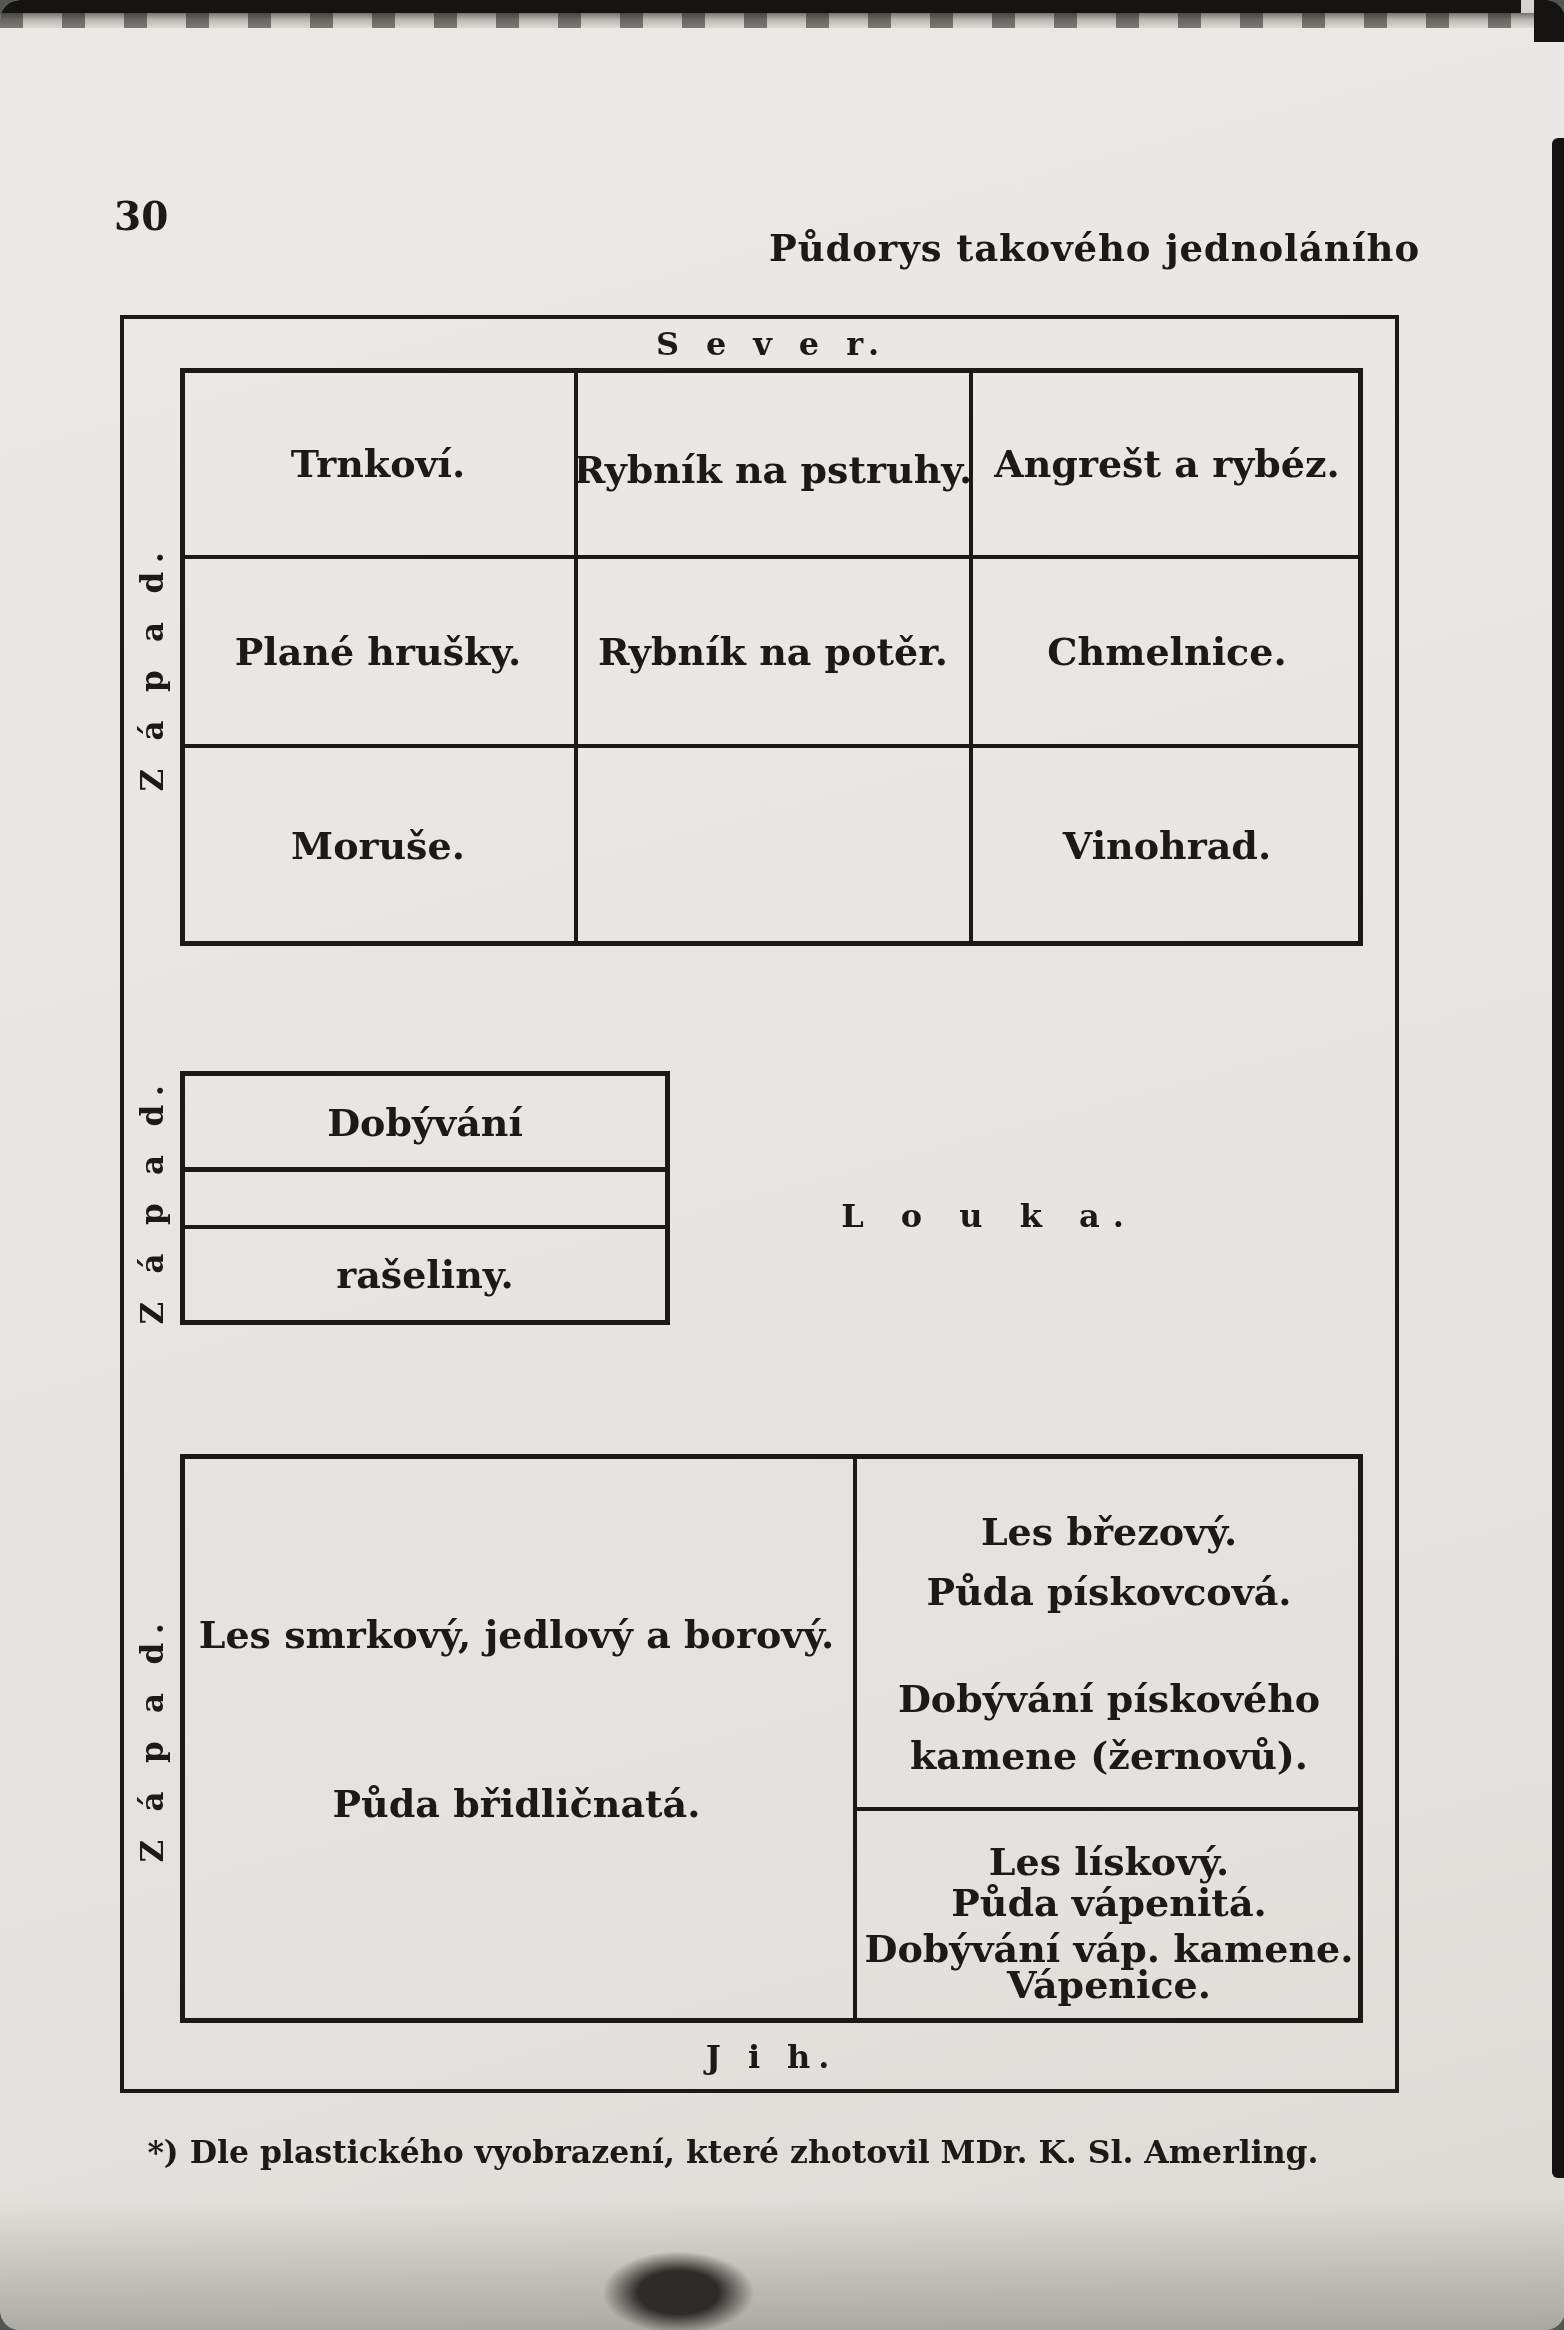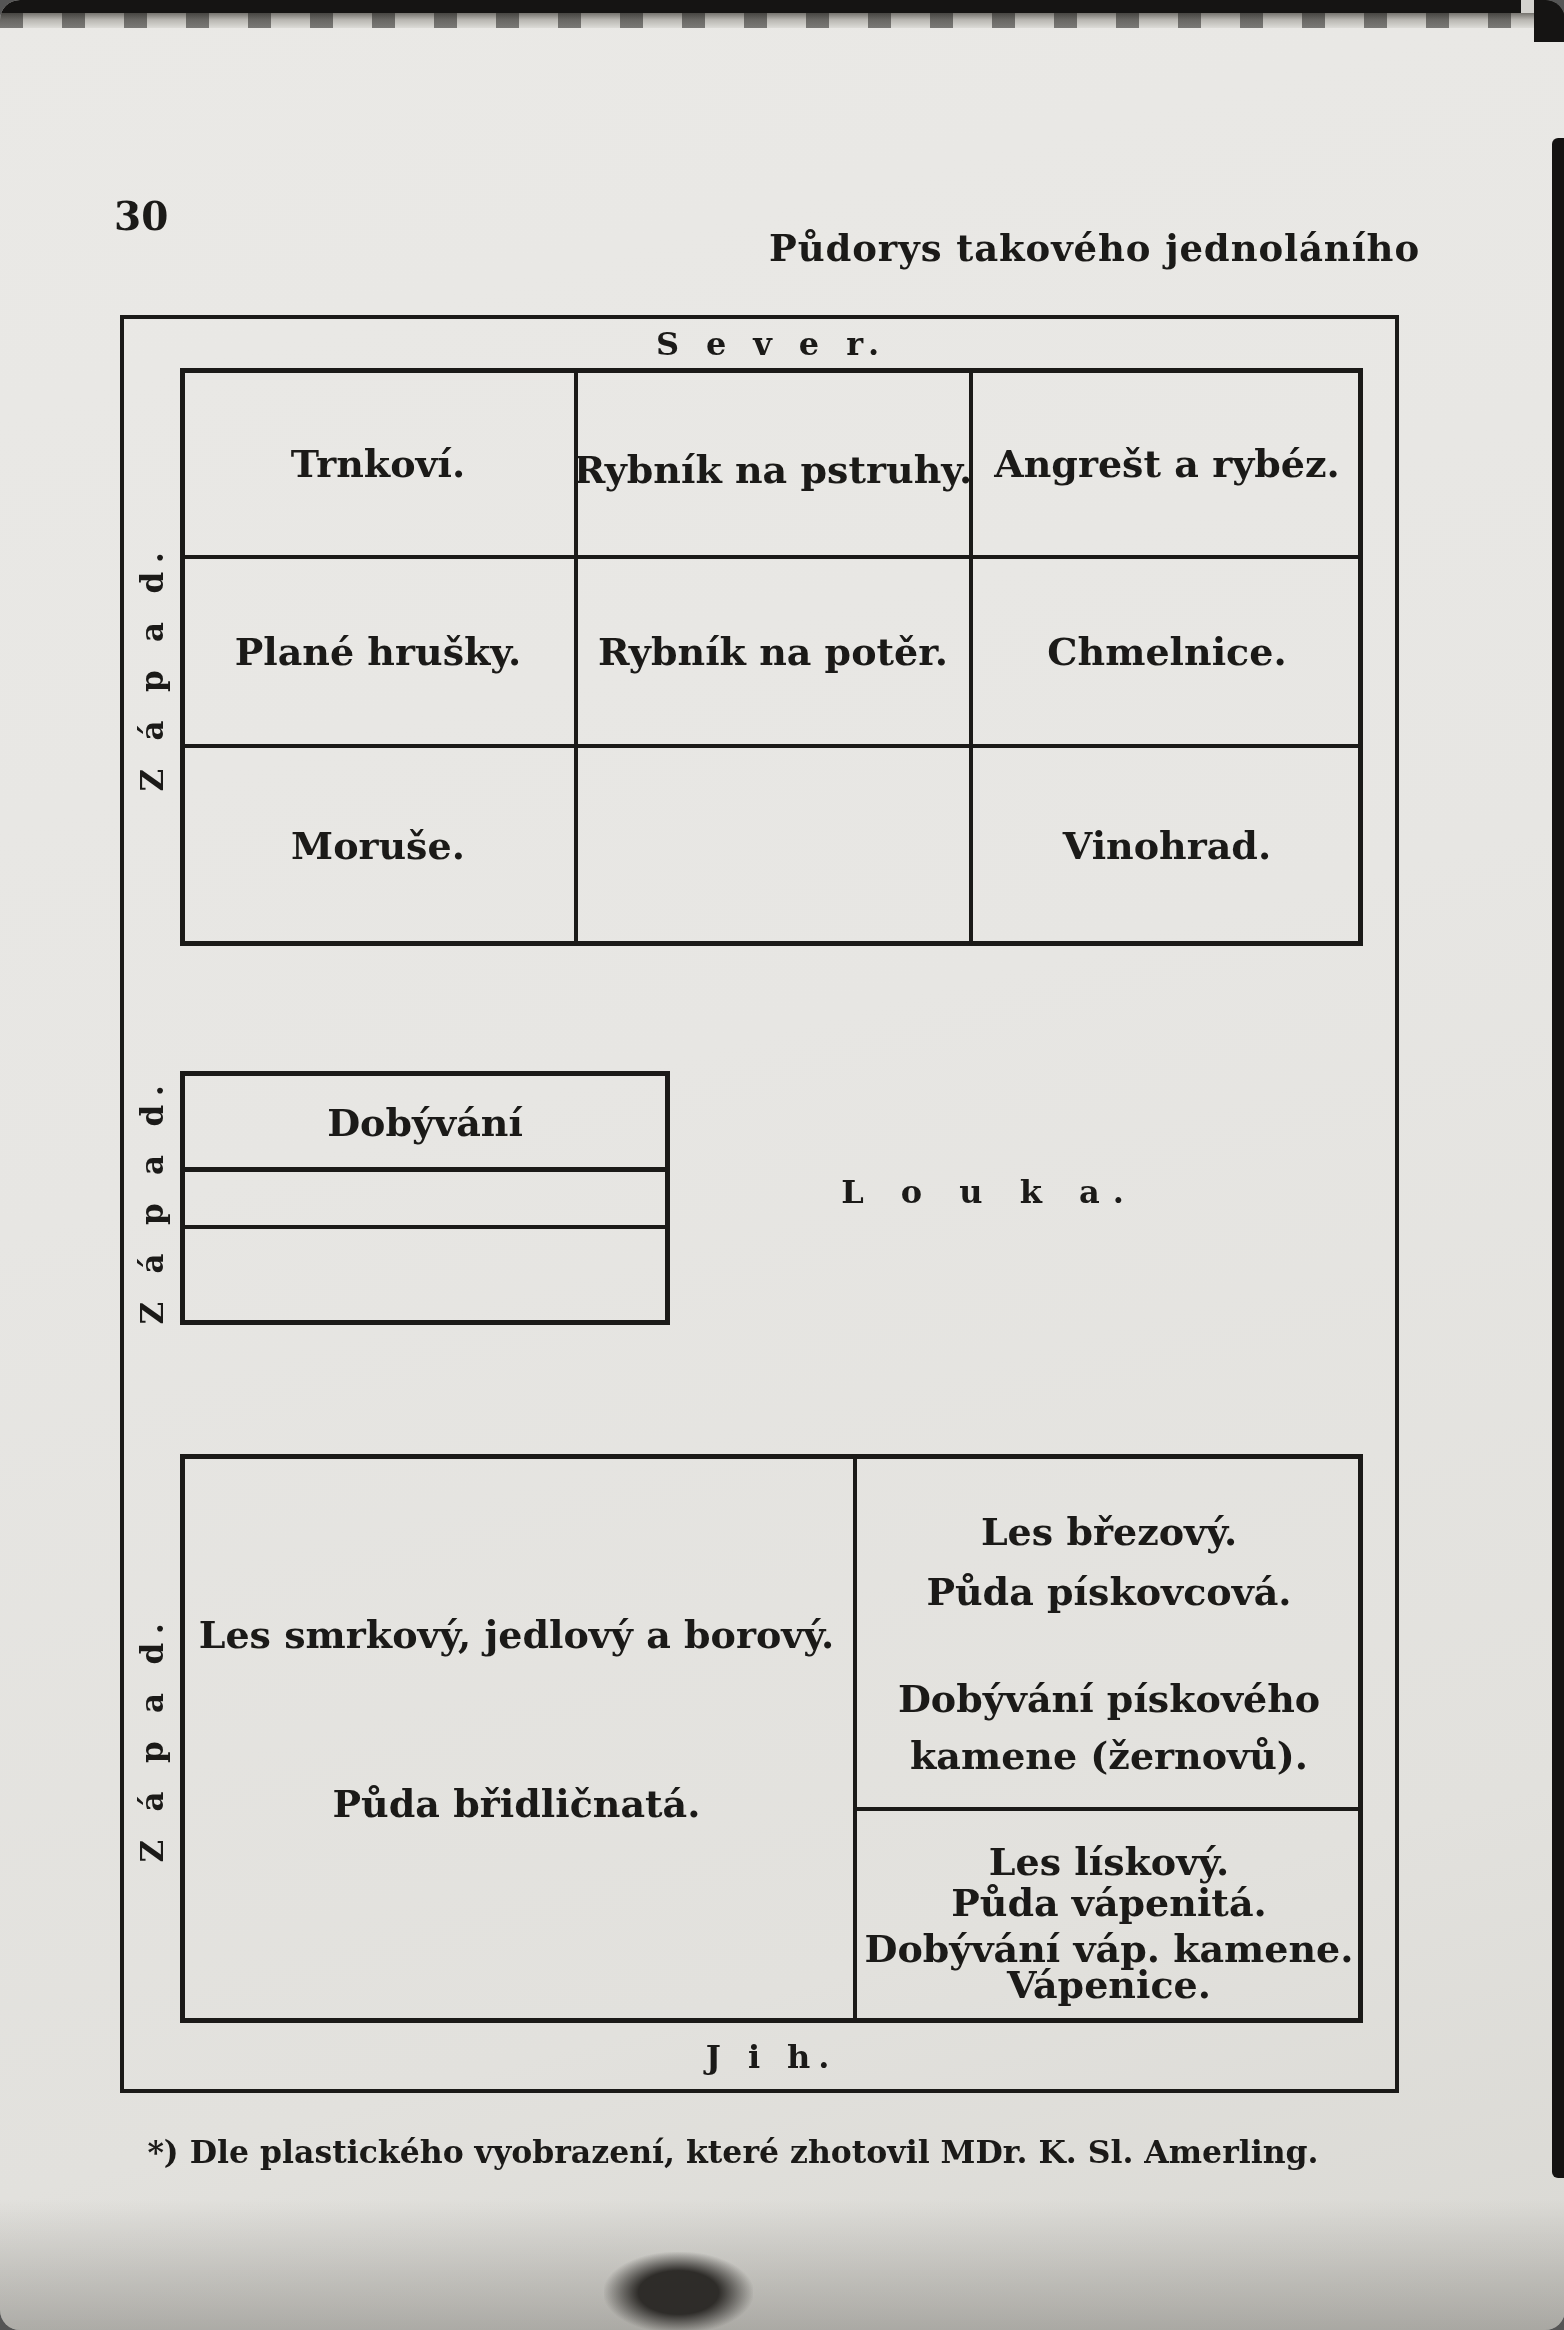--- a/index.html
+++ b/index.html
@@ -37,21 +37,21 @@
   .box{position:absolute;border:4.4px solid #1b1a18;box-sizing:border-box;}
   .outer{left:120px;top:315px;width:1279px;height:1778px;}
   .gridbox{left:180px;top:368px;width:1183px;height:578px;border-width:5.3px;}
   .peatbox{left:180px;top:1071px;width:490px;height:254px;border-width:5.3px;}
   .southbox{left:180px;top:1454px;width:1183px;height:569px;border-width:5.3px;}
   .vline,.hline{position:absolute;background:#1b1a18;}
   
   .lbl{position:absolute;display:flex;align-items:center;justify-content:center;
     font-size:38px;font-weight:bold;text-align:center;white-space:nowrap;}
   .compass{font-size:32px;letter-spacing:7.9px;}
-  .louka{font-size:32px;letter-spacing:13px;}
+  .louka{font-size:32px;letter-spacing:13px;margin-top:24px;}
   .west{width:368px;height:49px;transform:rotate(-90deg);font-size:31px;letter-spacing:8.8px;}
 </style>
 </head>
 <body>
 
 <div class="page">
 
   <div class="scan-top"></div>
   <div class="scan-top-fade"></div>
   <div class="scan-notch-tr"></div>
@@ -79,20 +79,21 @@
   <div class="lbl" style="left:194px;top:627px;width:368px;height:49px;">Plané hrušky.</div>
   <div class="lbl" style="left:589px;top:627px;width:368px;height:49px;">Rybník na potěr.</div>
   <div class="lbl" style="left:983px;top:627px;width:368px;height:49px;">Chmelnice.</div>
   <div class="lbl" style="left:194px;top:821px;width:368px;height:49px;">Moruše.</div>
   <div class="lbl" style="left:983px;top:821px;width:368px;height:49px;">Vinohrad.</div>
 
   <div class="box peatbox"></div>
   <div class="hline" style="left:180px;top:1167px;width:490px;height:5.3px;"></div>
   <div class="hline" style="left:180px;top:1225px;width:490px;height:3.5px;"></div>
   <div class="lbl" style="left:241px;top:1098px;width:368px;height:49px;">Dobývání</div>
+  <div class="lbl" style="left:241px;top:1250px;width:368px;height:49px;">rašeliny.</div>
   <div class="lbl louka" style="left:814px;top:1167px;width:350px;height:49px;">L o u k a.</div>
 
   <div class="box southbox"></div>
   <div class="vline" style="left:853px;top:1454px;width:4.4px;height:569px;"></div>
   <div class="hline" style="left:853px;top:1807px;width:510px;height:4.4px;"></div>
 
   <div class="lbl" style="left:254px;top:1610px;width:525px;height:49px;">Les smrkový, jedlový a borový.</div>
   <div class="lbl" style="left:254px;top:1779px;width:525px;height:49px;">Půda břidličnatá.</div>
 
   <div class="lbl" style="left:890px;top:1508px;width:438px;height:46px;">Les březový.</div>

